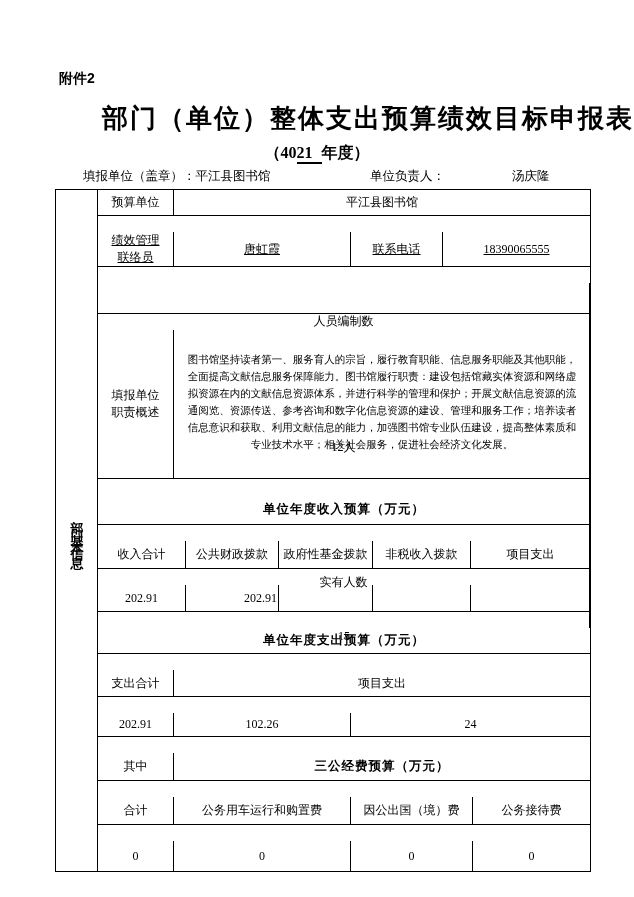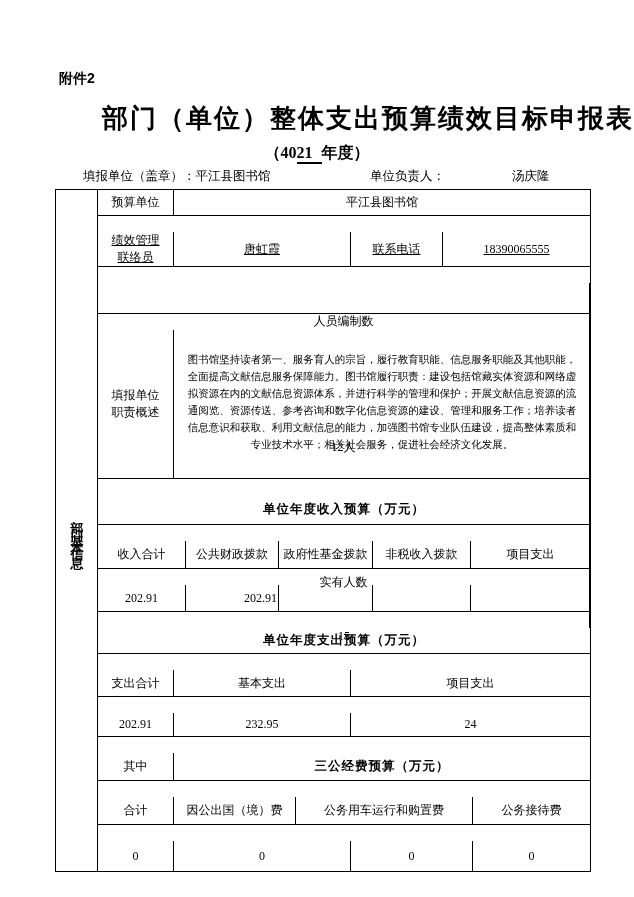--- a/index.html
+++ b/index.html
@@ -159,37 +159,36 @@
         <div class="cell wi3"></div>
         <div class="cell wi4"></div>
         <div class="cell grow"></div>
       </div>
 
       <div class="row r8">
         <div class="cell grow sec">单位年度支出预算（万元）</div>
       </div>
       <div class="row r9">
         <div class="cell w76">支出合计</div>
-        <div class="cell w177">基本支出</div>
         <div class="cell grow">项目支出</div>
       </div>
       <div class="row r10">
         <div class="cell w76">202.91</div>
-        <div class="cell w177">232.95</div>
+        <div class="cell w177">102.26</div>
         <div class="cell grow">24</div>
       </div>
 
       <div class="row r11">
         <div class="cell w76">其中</div>
         <div class="cell grow sec">三公经费预算（万元）</div>
       </div>
       <div class="row r12">
         <div class="cell w76">合计</div>
+        <div class="cell w177">公务用车运行和购置费</div>
         <div class="cell ws3">因公出国（境）费</div>
-        <div class="cell w177">公务用车运行和购置费</div>
         <div class="cell grow">公务接待费</div>
       </div>
       <div class="row r13">
         <div class="cell w76">0</div>
         <div class="cell w177">0</div>
         <div class="cell ws3">0</div>
         <div class="cell grow">0</div>
       </div>
 
     </div>

